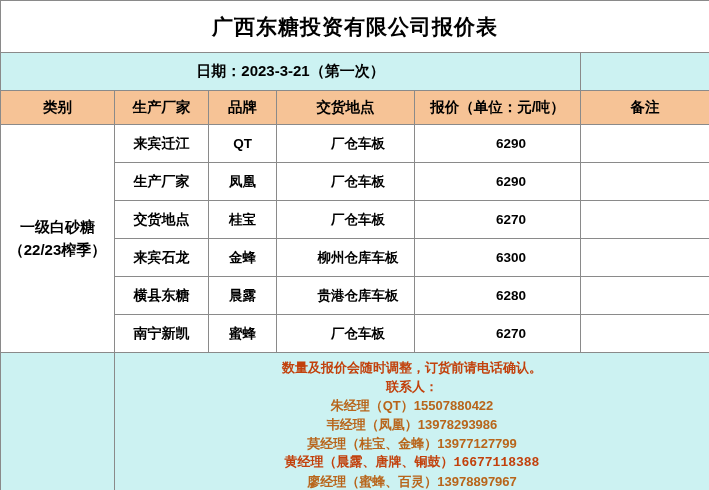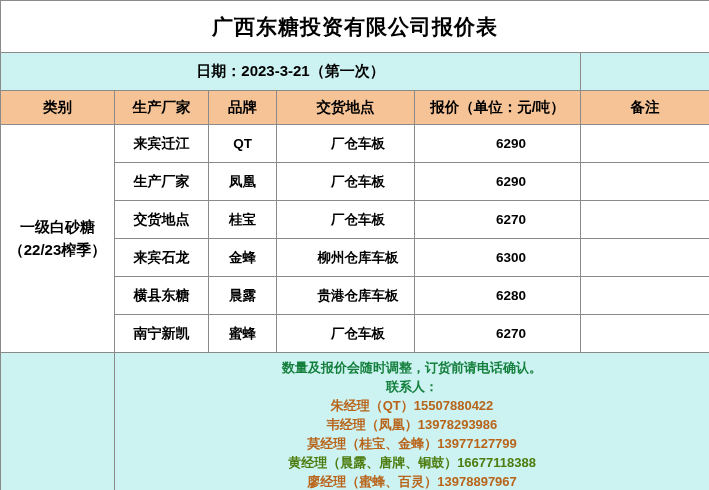--- a/index.html
+++ b/index.html
@@ -73,23 +73,23 @@
   }
   .notes-left {
     background: #ccf2f2;
   }
   .note-line {
     font-size: 13px;
     font-weight: bold;
     line-height: 1.46;
     white-space: nowrap;
   }
-  .note-line.dark { color: #15803d; }
+  .note-line.dark { color: #c2410c; }
   .note-line.orange { color: #b8651b; }
-  .note-line.red { color: #4d7c0f; }
+  .note-line.red { color: #c2410c; font-family: Liberation Mono, monospace; }
 </style>
 </head>
 <body>
 
 <div id="sheet">
   <table class="price">
     <colgroup>
       <col style="width:114px">
       <col style="width:94px">
       <col style="width:68px">

